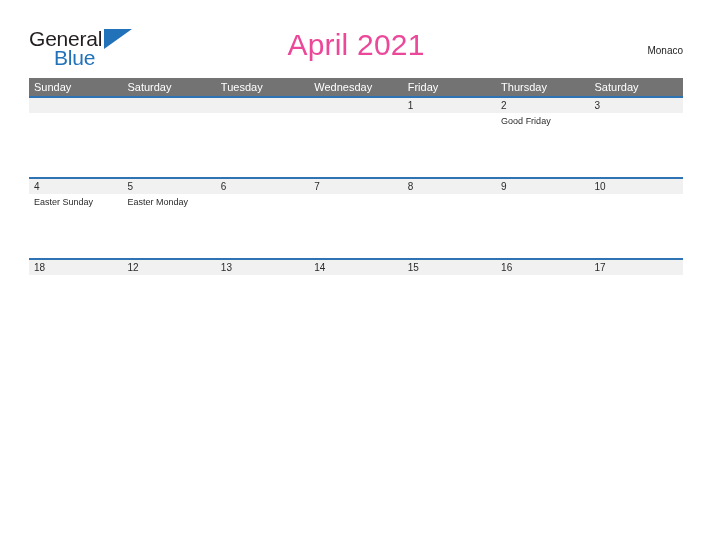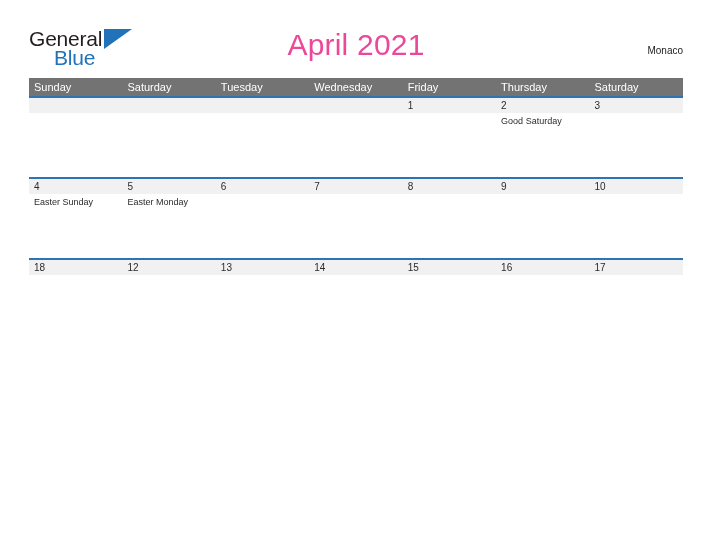--- a/index.html
+++ b/index.html
@@ -218,21 +218,21 @@
         <div class="event-cell">
             <span class="event-text"></span>
           </div>
         <div class="event-cell">
             <span class="event-text"></span>
           </div>
         <div class="event-cell">
             <span class="event-text"></span>
           </div>
         <div class="event-cell">
-            <span class="event-text">Good Saturday</span>
+            <span class="event-text">Good Friday</span>
           </div>
         <div class="event-cell">
             <span class="event-text"></span>
           </div>
       </div>
     </div>
 
     <div class="week-row">
       <div class="day-band">
         <div class="day-num-cell">4</div>

